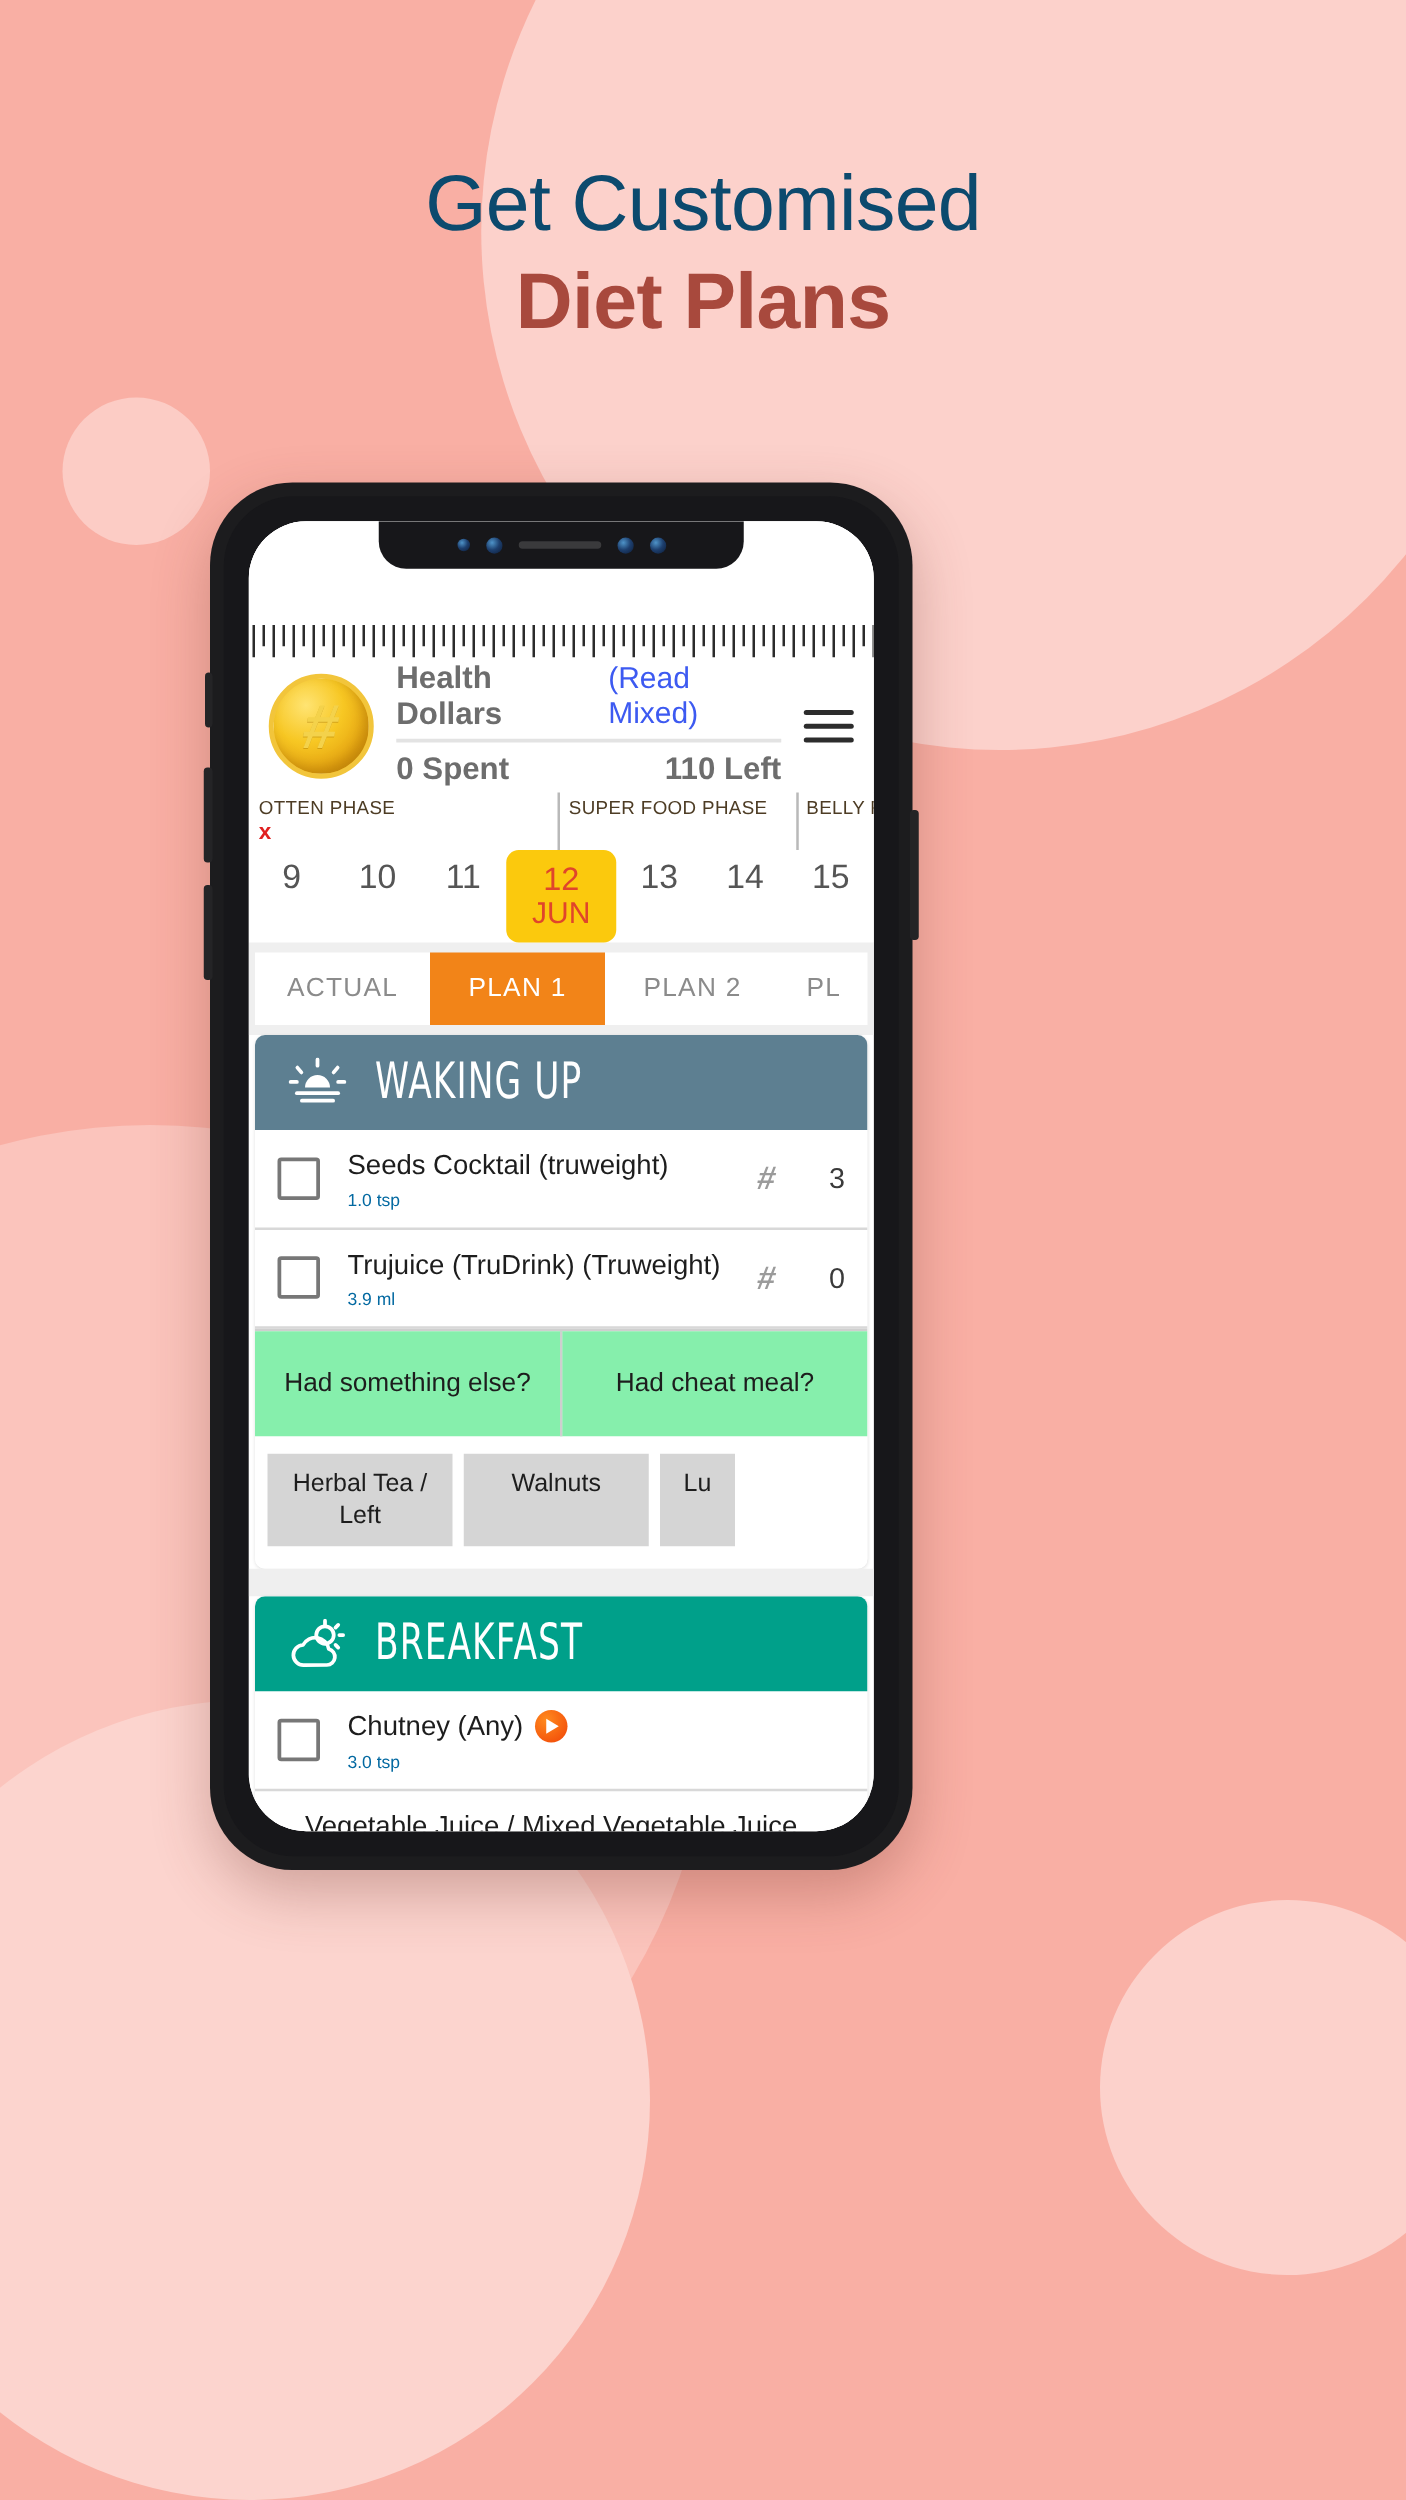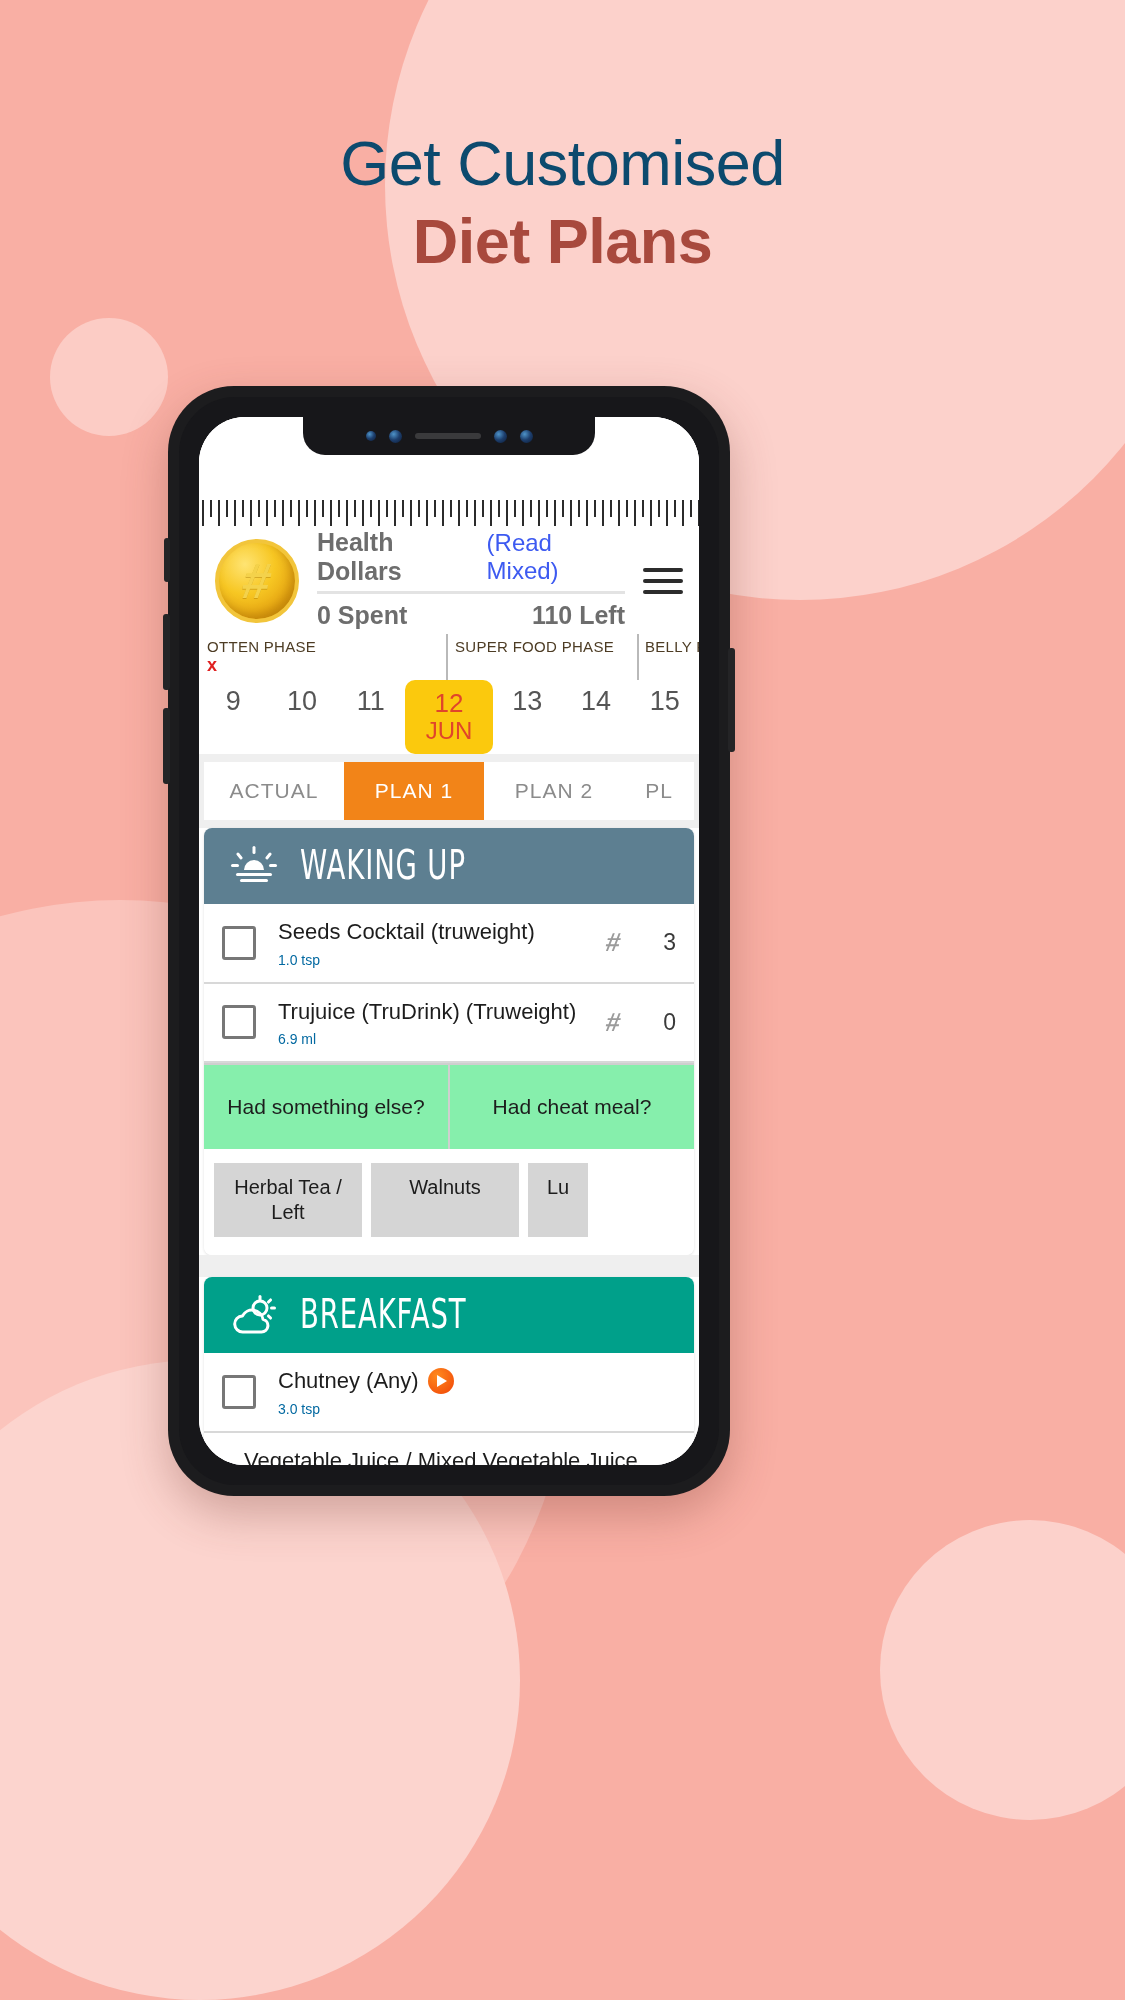--- a/index.html
+++ b/index.html
@@ -354,21 +354,21 @@
                 </div>
                 <div class="food-hash">#</div>
                 <div class="food-val">3</div>
               </div>
               <div class="food-row">
                 <div class="cb"></div>
                 <div class="food-main">
                   <div class="food-name">
                     <span>Trujuice (TruDrink) (Truweight)</span>
                   </div>
-                  <div class="food-qty">6.9 ml</div>
+                  <div class="food-qty">3.9 ml</div>
                 </div>
                 <div class="food-hash">#</div>
                 <div class="food-val">0</div>
               </div>
               <div class="else-row">
                 <div class="else-btn">Had something else?</div>
                 <div class="else-btn">Had cheat meal?</div>
               </div>
               <div class="chips">
                 <div class="chip">Herbal Tea / Left</div>

